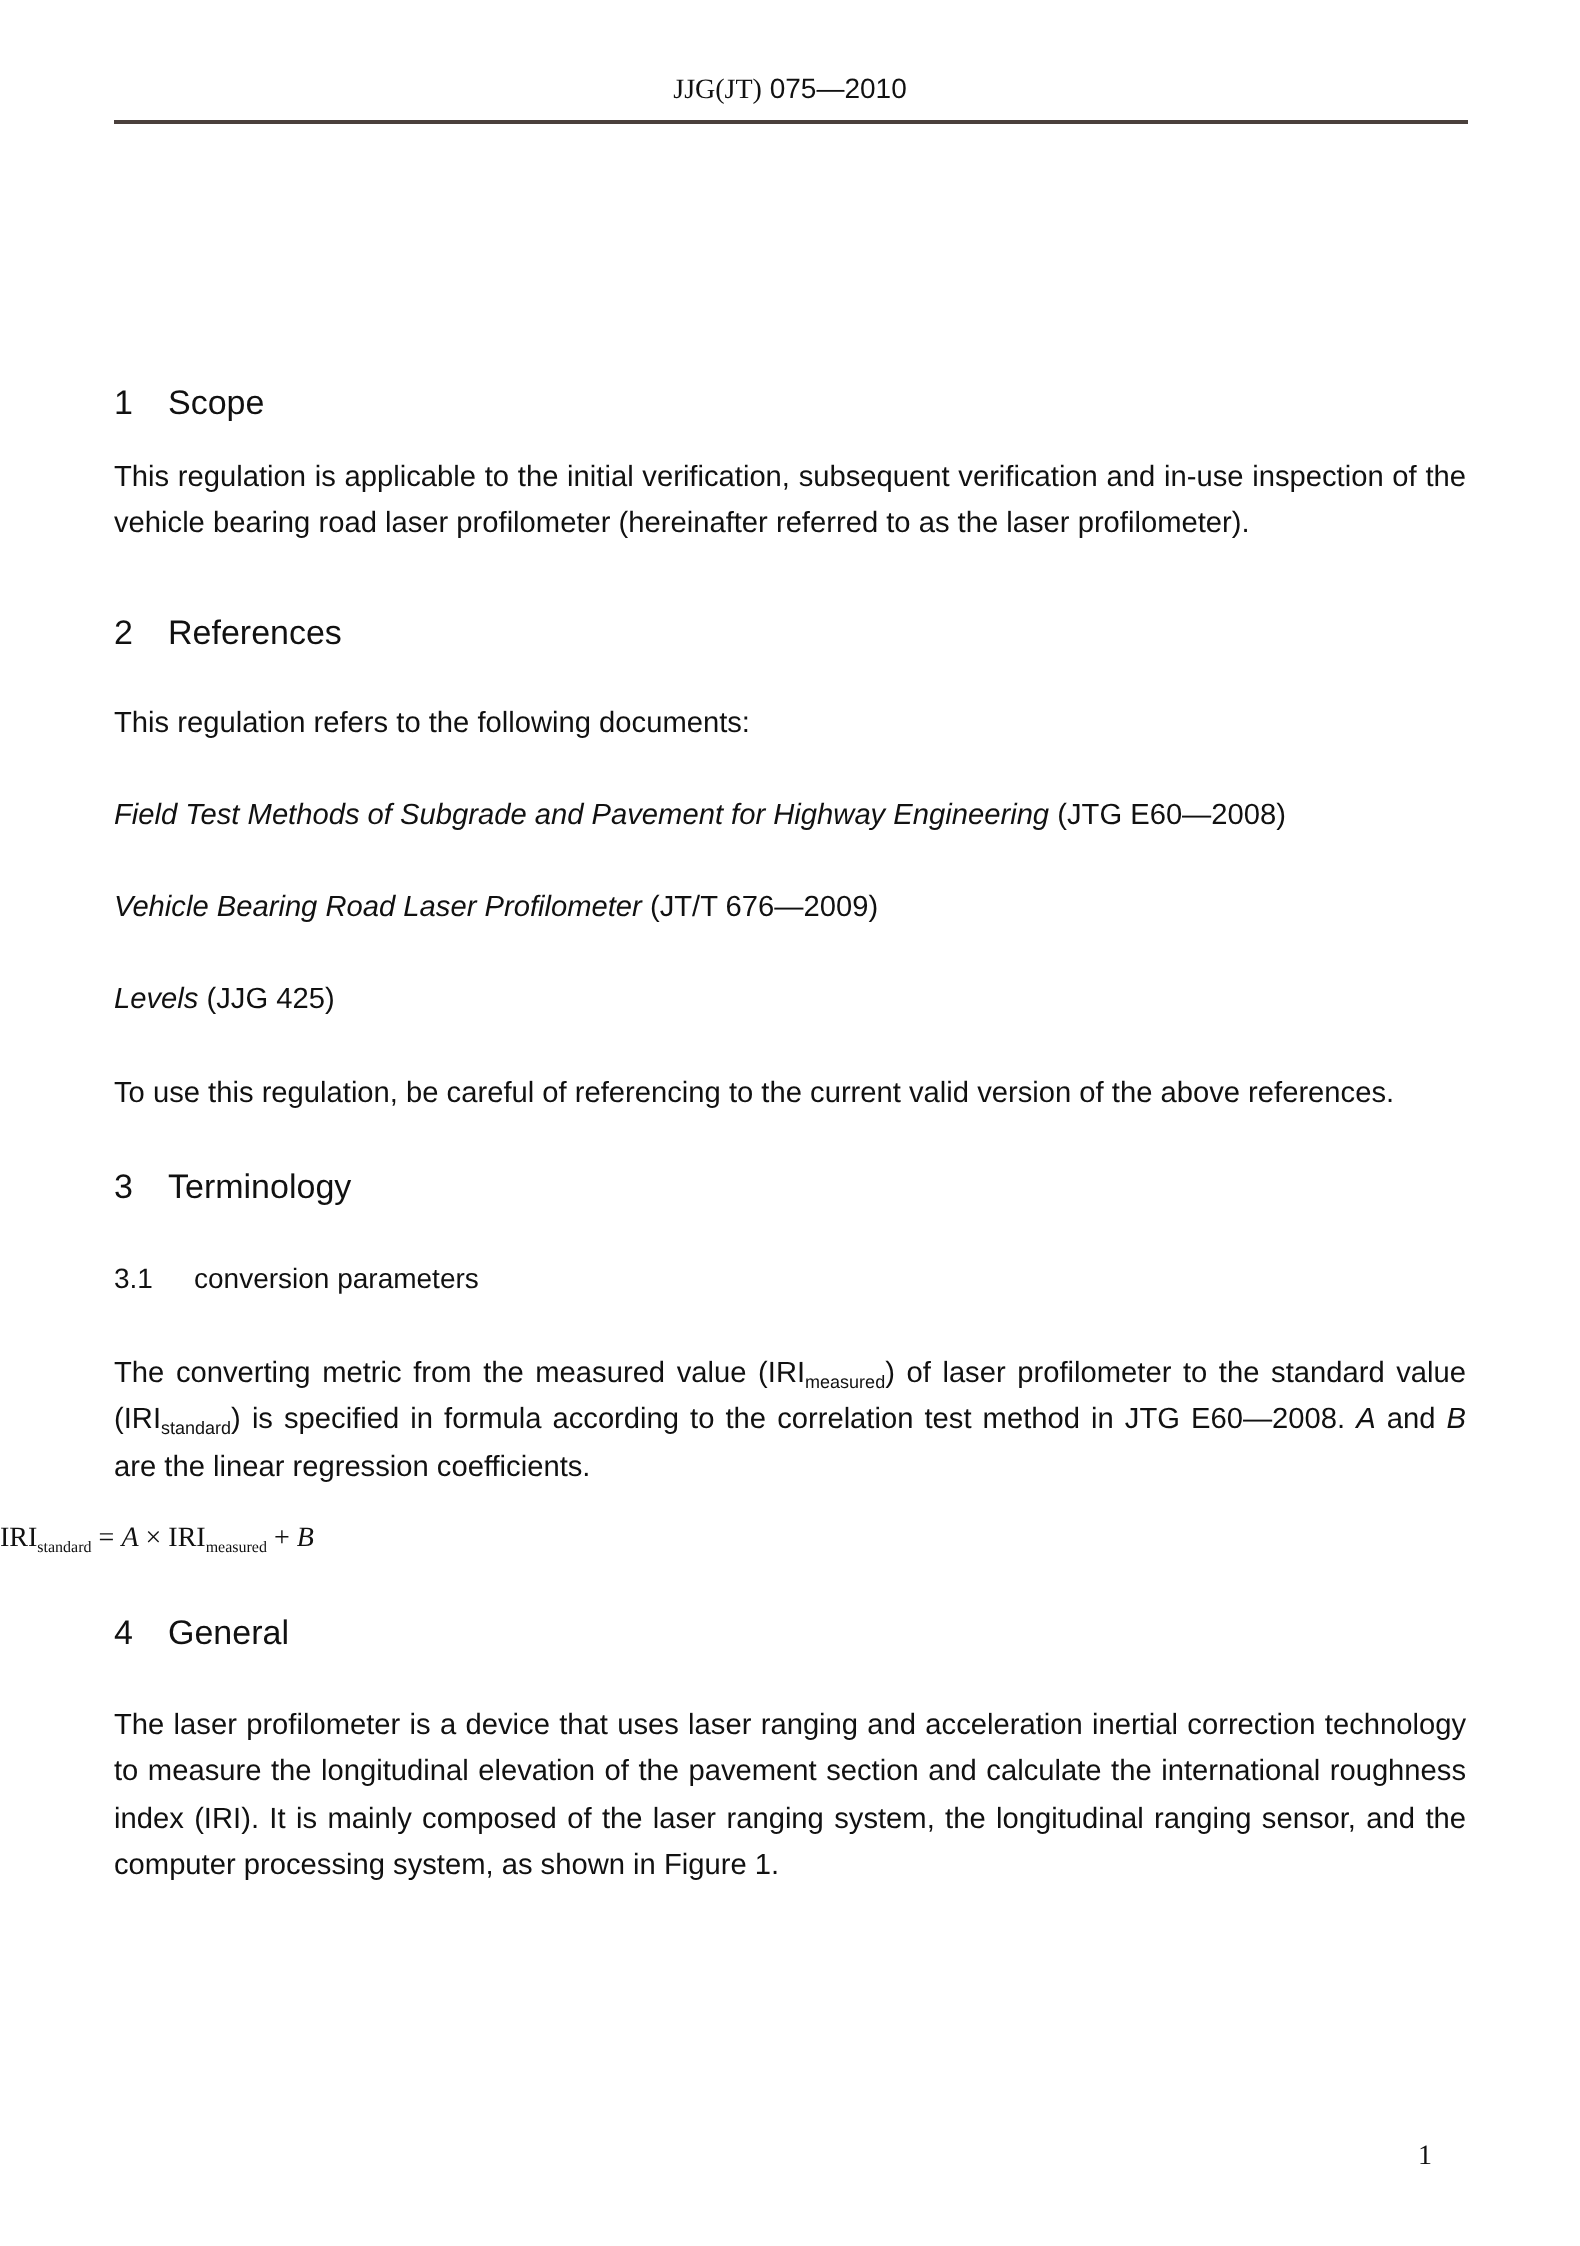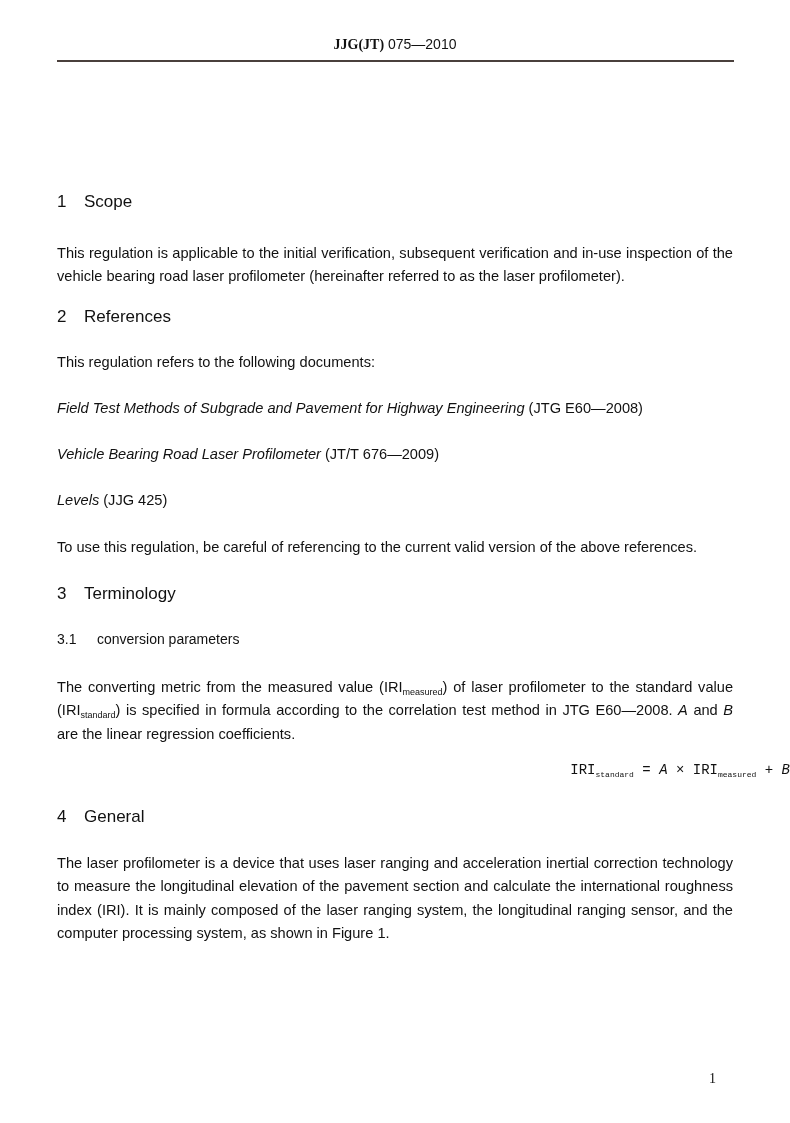--- a/index.html
+++ b/index.html
@@ -1,49 +1,49 @@
 <!DOCTYPE html>
 <html><head>
 <meta charset="utf-8">
 <style>
   html, body { margin: 0; padding: 0; background: #ffffff; }
   body { width: 790px; height: 1123px; position: relative; overflow: hidden; color: #111; font-family: "Liberation Sans", sans-serif; }
   .header { position: absolute; left: 0; top: 36px; width: 790px; text-align: center; font-size: 14px; }
-  .header .code-a { font-family: "Liberation Serif", serif; font-weight: bold; }
+  .header .code-a { font-family: "Liberation Serif", serif; font-weight: normal; }
   .header .code-b { font-family: "Liberation Sans", sans-serif; margin-top: 42px; }
   .header-rule { position: absolute; left: 57px; top: 60px; width: 677px; height: 2px; background: #4a403c; }
   .title { position: absolute; left: 0; top: 92px; width: 790px; text-align: center; font-size: 21px; line-height: 30px; }
   .h1 { position: absolute; left: 57px; font-size: 17px; }
   .h1 .num { display: inline-block; width: 27px; }
   .h2 { position: absolute; left: 57px; font-size: 14px; }
   .h2 .num { display: inline-block; width: 40px; }
   .p { position: absolute; left: 57px; width: 676px; font-size: 14.6px; line-height: 23.3px; text-align: justify; }
   .ref { position: absolute; left: 57px; font-size: 14.6px; }
   .ref i { font-style: italic; }
   sub { font-size: 9px; vertical-align: -3px; line-height: 0; }
-  .formula { position: absolute; left: 0; top: 762px; width: 790px; text-align: right; font-family: Liberation Mono, monospace; font-size: 14px; }
+  .formula { position: absolute; left: 0; top: 762px; width: 790px; text-align: left; font-family: Liberation Serif, serif; font-size: 14px; }
   .formula .sub { font-size: 8px; vertical-align: -3px; }
   .formula i { font-style: italic; }
   .pageno { position: absolute; left: 709px; top: 1071px; font-family: "Liberation Serif", serif; font-size: 14px; }
 </style>
 </head>
 <body>
 
 <div class="header">
   <span class="code-a">JJG(JT)</span><span class="code-b"> 075—2010</span>
 </div>
 <div class="header-rule"></div>
 
 <div class="title">
 </div>
 
 <div class="h1" style="top:192px;">
   <span class="num">1</span><span>Scope</span>
 </div>
-<div class="p" style="top:242px;">This regulation is applicable to the initial verification, subsequent verification and in-use inspection of the vehicle bearing road laser profilometer (hereinafter referred to as the laser profilometer).</div>
+<div class="p" style="top:228px;">This regulation is applicable to the initial verification, subsequent verification and in-use inspection of the vehicle bearing road laser profilometer (hereinafter referred to as the laser profilometer).</div>
 
 <div class="h1" style="top:307px;">
   <span class="num">2</span><span>References</span>
 </div>
 <div class="ref" style="top:354px;">This regulation refers to the following documents:</div>
 <div class="ref" style="top:400px;"><i>Field Test Methods of Subgrade and Pavement for Highway Engineering</i><span> (JTG E60—2008)</span></div>
 <div class="ref" style="top:446px;"><i>Vehicle Bearing Road Laser Profilometer</i><span> (JT/T 676—2009)</span></div>
 <div class="ref" style="top:492px;"><i>Levels</i><span> (JJG 425)</span></div>
 <div class="ref" style="top:539px;">To use this regulation, be careful of referencing to the current valid version of the above references.</div>
 

